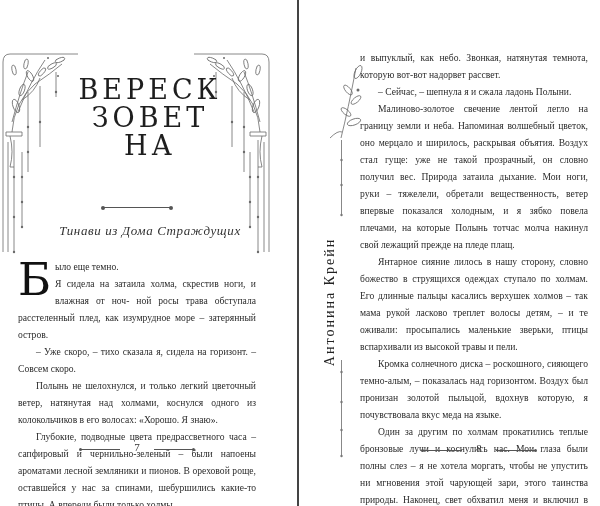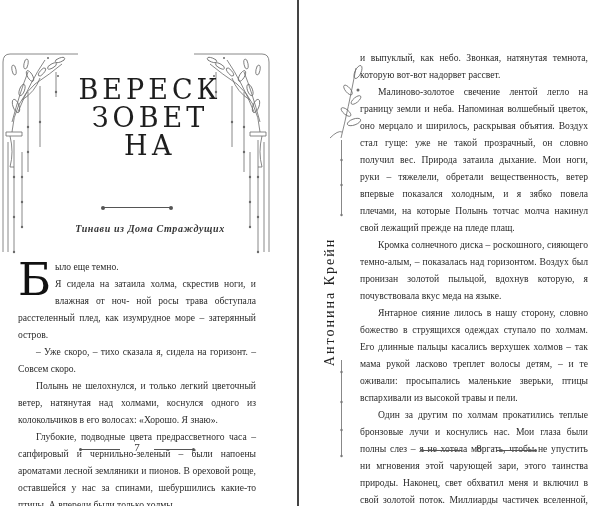--- a/index.html
+++ b/index.html
@@ -8,21 +8,21 @@
   .page { position:absolute; top:0; height:506px; background:#fff; }
   .page-left { left:0; width:297px; }
   .page-right { left:299px; width:301px; }
   .spine { position:absolute; left:297px; top:0; width:2px; height:506px; background:#444; }
   .ornament { position:absolute; }
   .title { position:absolute; left:60px; width:180px; text-align:center; }
   .title .line { display:block; font-size:27px; letter-spacing:4px; line-height:28px; color:#1e1e1e; font-family:"DejaVu Serif",serif; font-weight:normal; }
   .title-divider { position:absolute; left:103px; top:207px; width:68px; height:1px; background:#555; }
   .title-divider::before, .title-divider::after { content:""; position:absolute; top:-1.5px; width:4px; height:4px; border-radius:50%; background:#555; }
   .title-divider::before { left:-2px; } .title-divider::after { right:-2px; }
-  .subtitle { position:absolute; left:40px; width:220px; top:223px; text-align:center; font-style:italic; font-size:10px; letter-spacing:0.6px; color:#333;font-weight:bold; }
+  .subtitle { position:absolute; left:40px; width:220px; top:223px; text-align:center; font-style:italic; font-size:13px; letter-spacing:0.6px; color:#333; }
   .body { position:absolute; font-size:9.6px; line-height:17px; color:#2b2b2b; text-align:justify; }
   .body p { margin:0; text-indent:18px; }
   .body p.noindent { text-indent:0; }
   .dropcap { float:left; font-size:45px; line-height:38px; margin:3px 4px 0 0; color:#111; font-family:"DejaVu Serif",serif; }
   .pagenum { position:absolute; font-size:11px; color:#333; text-align:center; width:20px; }
   .pn-line { position:absolute; height:1px; background:#555; width:40px; }
   .pn-line.l::before { content:""; position:absolute; left:-1px; top:-1.5px; width:3px; height:3px; border-radius:50%; background:#555; }
   .pn-line.r::after { content:""; position:absolute; right:-1px; top:-1.5px; width:3px; height:3px; border-radius:50%; background:#555; }
   .author { position:absolute; left:330px; top:302px; transform:translate(-50%,-50%) rotate(-90deg); white-space:nowrap;
             font-size:14px; letter-spacing:2px; color:#222; }
@@ -169,22 +169,23 @@
       <circle cx="3.5" cy="75" r="1.2"></circle>
     <circle cx="3.5" cy="232" r="1.2"></circle>
       <circle cx="3.5" cy="262" r="1.2"></circle>
       <circle cx="3.5" cy="290" r="1.2"></circle>
       <circle cx="3.5" cy="316" r="1.2"></circle>
   </g>
 </svg>
 
 <div class="body" style="left:360px;top:49px;width:228px">
   <p class="noindent">и выпуклый, как небо. Звонкая, натянутая темнота, которую вот-вот надорвет рассвет.</p>
+  <p>– Сейчас, – шепнула я и сжала ладонь Полыни.</p>
   <p>Малиново-золотое свечение лентой легло на границу земли и неба. Напоминая волшебный цветок, оно мерцало и ширилось, раскрывая объятия. Воздух стал гуще: уже не такой прозрачный, он словно получил вес. Природа затаила дыхание. Мои ноги, руки – тяжелели, обретали вещественность, ветер впервые показался холодным, и я зябко повела плечами, на которые Полынь тотчас молча накинул свой лежащий прежде на пледе плащ.</p>
+  <p>Янтарное сияние лилось в нашу сторону, словно божество в струящихся одеждах ступало по холмам. Его длинные пальцы касались верхушек холмов – так мама рукой ласково треплет волосы детям, – и те оживали: просыпались маленькие зверьки, птицы вспархивали из высокой травы и пели.</p>
   <p>Кромка солнечного диска – роскошного, сияющего темно-алым, – показалась над горизонтом. Воздух был пронизан золотой пыльцой, вдохнув которую, я почувствовала вкус меда на языке.</p>
-  <p>Янтарное сияние лилось в нашу сторону, словно божество в струящихся одеждах ступало по холмам. Его длинные пальцы касались верхушек холмов – так мама рукой ласково треплет волосы детям, – и те оживали: просыпались маленькие зверьки, птицы вспархивали из высокой травы и пели.</p>
   <p>Один за другим по холмам прокатились теплые бронзовые лучи и коснулись нас. Мои глаза были полны слез – я не хотела моргать, чтобы не упустить ни мгновения этой чарующей зари, этого таинства природы. Наконец, свет обхватил меня и включил в свой золотой поток. Миллиарды частичек вселенной, сама энергия бытия пронизывала меня насквозь, вымывая старый день, даря свободу нового. Все менялось и преображалось каждое мгновение: первородный танец унни был диким, непредсказуемым, захватывающим дух в своей непостижимости.</p>
 
 </div>
 
 <div class="pn-line l" style="left:422px;top:450px"></div>
 <div class="pagenum" style="left:469px;top:442px">8</div>
 <div class="pn-line r" style="left:496px;top:450px"></div>
 
 </body></html>

